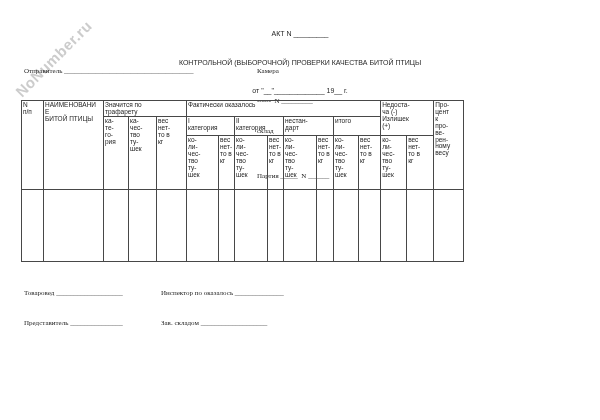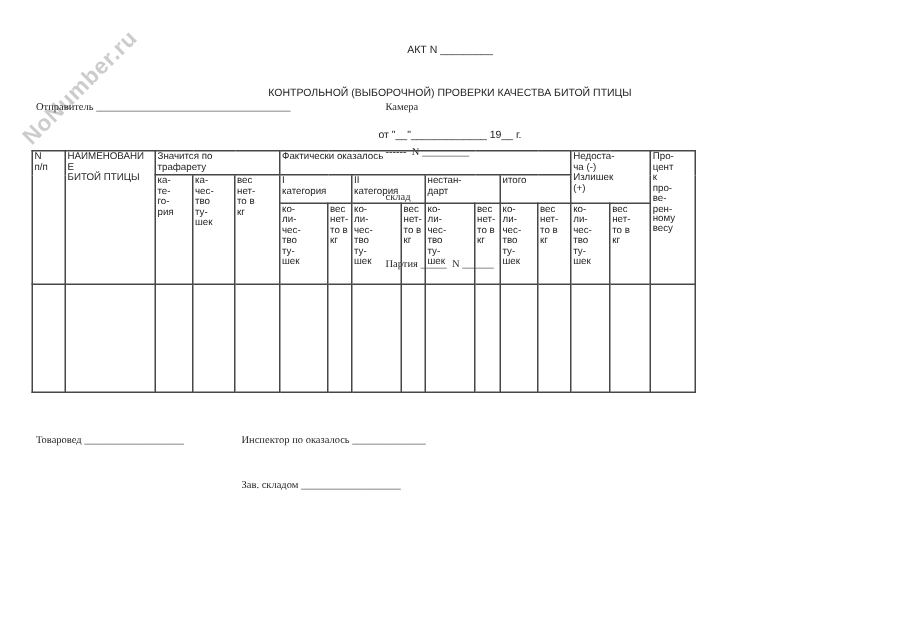--- a/index.html
+++ b/index.html
@@ -219,20 +219,21 @@
       <td></td>
       <td></td>
       <td></td>
     </tr>
   </tbody>
     </table>
 
   <div class="footer mono">
     <div class="fcol1">
       <div>Товаровед ___________________</div>
+      <div>Представитель _______________</div>
     </div>
     <div class="fcol2">
       <div>Инспектор по оказалось ______________</div>
       <div>Зав. складом ___________________</div>
     </div>
   </div>
 
 </div>
 
 </body></html>

